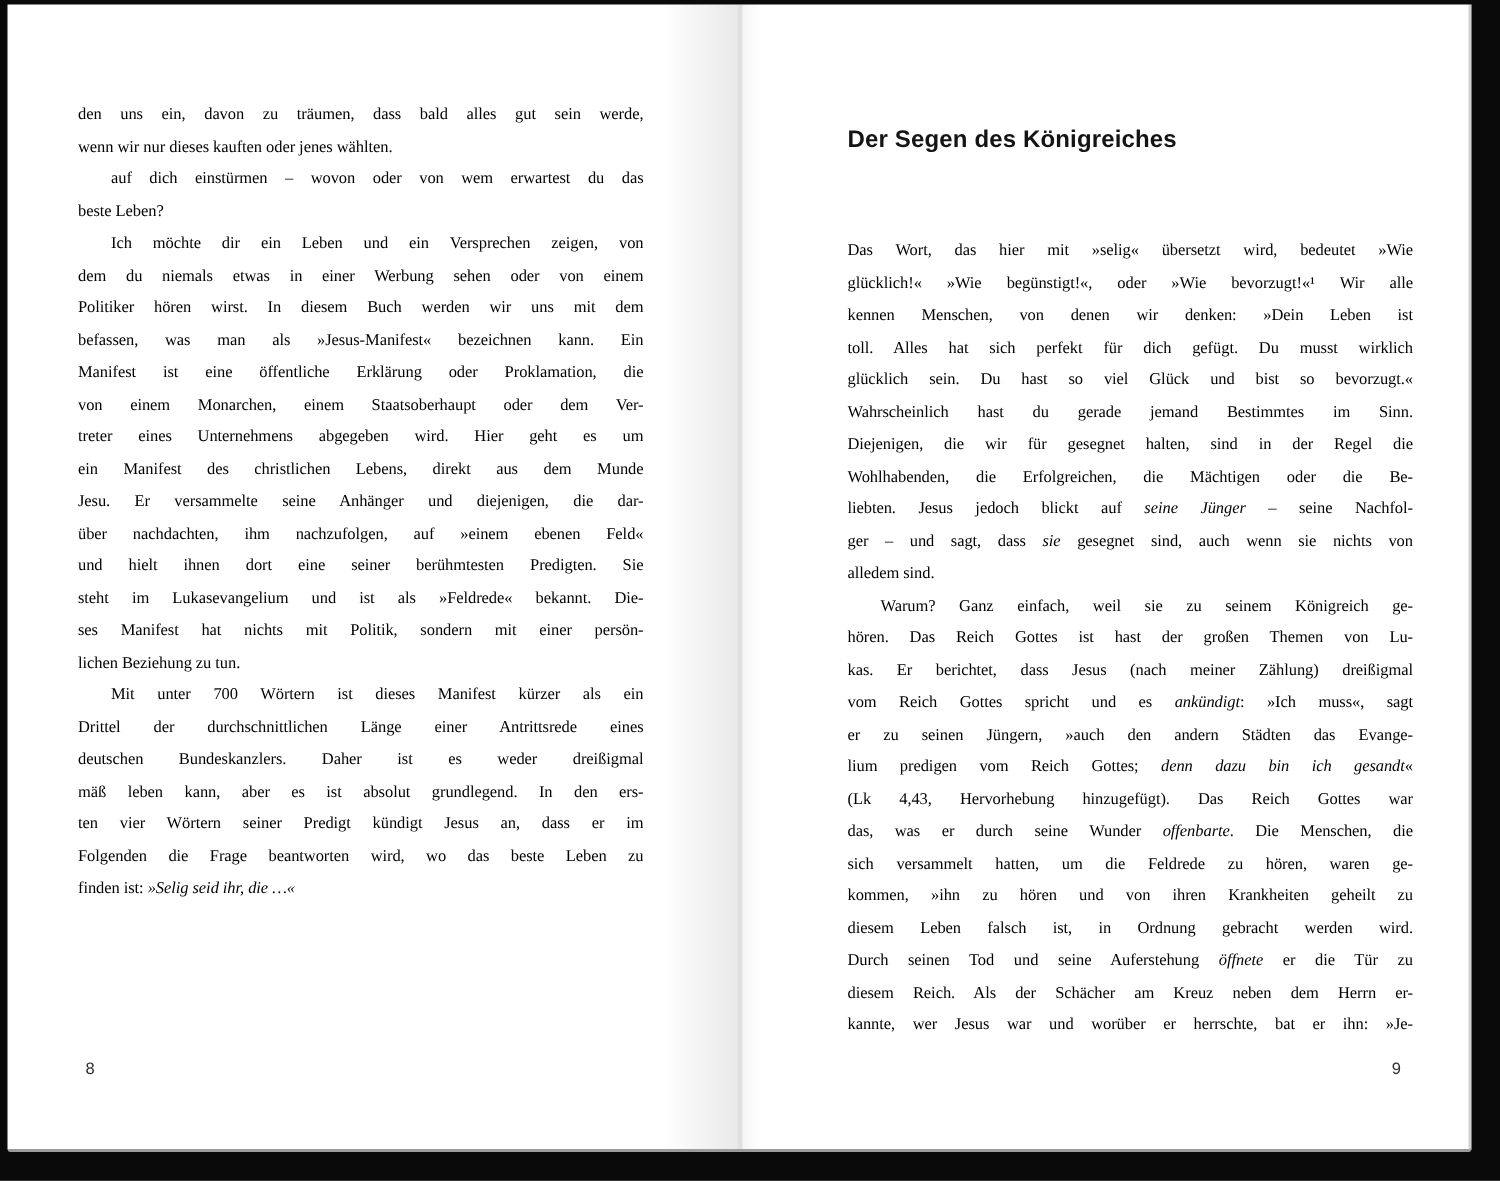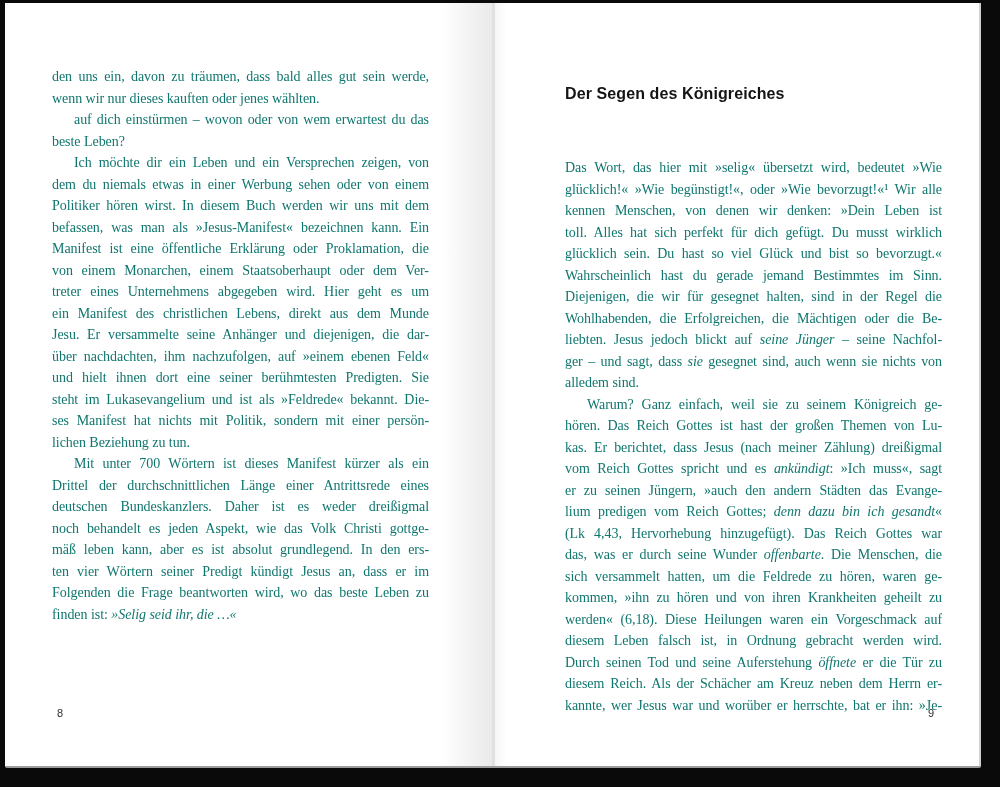--- a/index.html
+++ b/index.html
@@ -67,23 +67,23 @@
     right: 0;
     width: 2px;
     height: 100%;
     background: rgba(0,0,0,0.18);
     pointer-events: none;
   }
 
   .text-block {
     position: absolute;
     width: 377px;
-    font-size: 14px;
+    font-size: 11px;
     line-height: 21.5px;
-    color: #0f766e;
+    color: #000000;
     letter-spacing: -0.05px;
   }
   .page-left .text-block  { left: 47px; top: 63px; }
   .page-right .text-block { left: 70px; top: 110px; margin-top: 44px; }
 
   .line {
     height: 21.5px;
     overflow: hidden;
     text-align: justify;
     text-align-last: justify;
@@ -145,21 +145,20 @@
             <div class="line">über nachdachten, ihm nachzufolgen, auf »einem ebenen Feld«</div>
             <div class="line">und hielt ihnen dort eine seiner berühmtesten Predigten. Sie</div>
             <div class="line">steht im Lukasevangelium und ist als »Feldrede« bekannt. Die-</div>
             <div class="line">ses Manifest hat nichts mit Politik, sondern mit einer persön-</div>
             <div class="line end">lichen Beziehung zu tun.</div>
           </div>
           <div class="para indent">
             <div class="line">Mit unter 700 Wörtern ist dieses Manifest kürzer als ein</div>
             <div class="line">Drittel der durchschnittlichen Länge einer Antrittsrede eines</div>
             <div class="line">deutschen Bundeskanzlers. Daher ist es weder dreißigmal</div>
-            <div class="line">noch behandelt es jeden Aspekt, wie das Volk Christi gottge-</div>
             <div class="line">mäß leben kann, aber es ist absolut grundlegend. In den ers-</div>
             <div class="line">ten vier Wörtern seiner Predigt kündigt Jesus an, dass er im</div>
             <div class="line">Folgenden die Frage beantworten wird, wo das beste Leben zu</div>
             <div class="line end">finden ist: <i>»Selig seid ihr, die …«</i></div>
           </div>
         </div>
       <div class="page-number pn-left">8</div>
     </div>
 
     <div class="page page-right">
@@ -182,21 +181,20 @@
             <div class="line">Warum? Ganz einfach, weil sie zu seinem Königreich ge-</div>
             <div class="line">hören. Das Reich Gottes ist hast der großen Themen von Lu-</div>
             <div class="line">kas. Er berichtet, dass Jesus (nach meiner Zählung) dreißigmal</div>
             <div class="line">vom Reich Gottes spricht und es <i>ankündigt</i>: »Ich muss«, sagt</div>
             <div class="line">er zu seinen Jüngern, »auch den andern Städten das Evange-</div>
             <div class="line">lium predigen vom Reich Gottes; <i>denn dazu bin ich gesandt</i>«</div>
             <div class="line">(Lk 4,43, Hervorhebung hinzugefügt). Das Reich Gottes war</div>
             <div class="line">das, was er durch seine Wunder <i>offenbarte</i>. Die Menschen, die</div>
             <div class="line">sich versammelt hatten, um die Feldrede zu hören, waren ge-</div>
             <div class="line">kommen, »ihn zu hören und von ihren Krankheiten geheilt zu</div>
-            <div class="line">werden« (6,18). Diese Heilungen waren ein Vorgeschmack auf</div>
             <div class="line">diesem Leben falsch ist, in Ordnung gebracht werden wird.</div>
             <div class="line">Durch seinen Tod und seine Auferstehung <i>öffnete</i> er die Tür zu</div>
             <div class="line">diesem Reich. Als der Schächer am Kreuz neben dem Herrn er-</div>
             <div class="line">kannte, wer Jesus war und worüber er herrschte, bat er ihn: »Je-</div>
           </div>
         </div>
       <div class="page-number pn-right">9</div>
     </div>
 
     <div class="gutter-shadow"></div>

